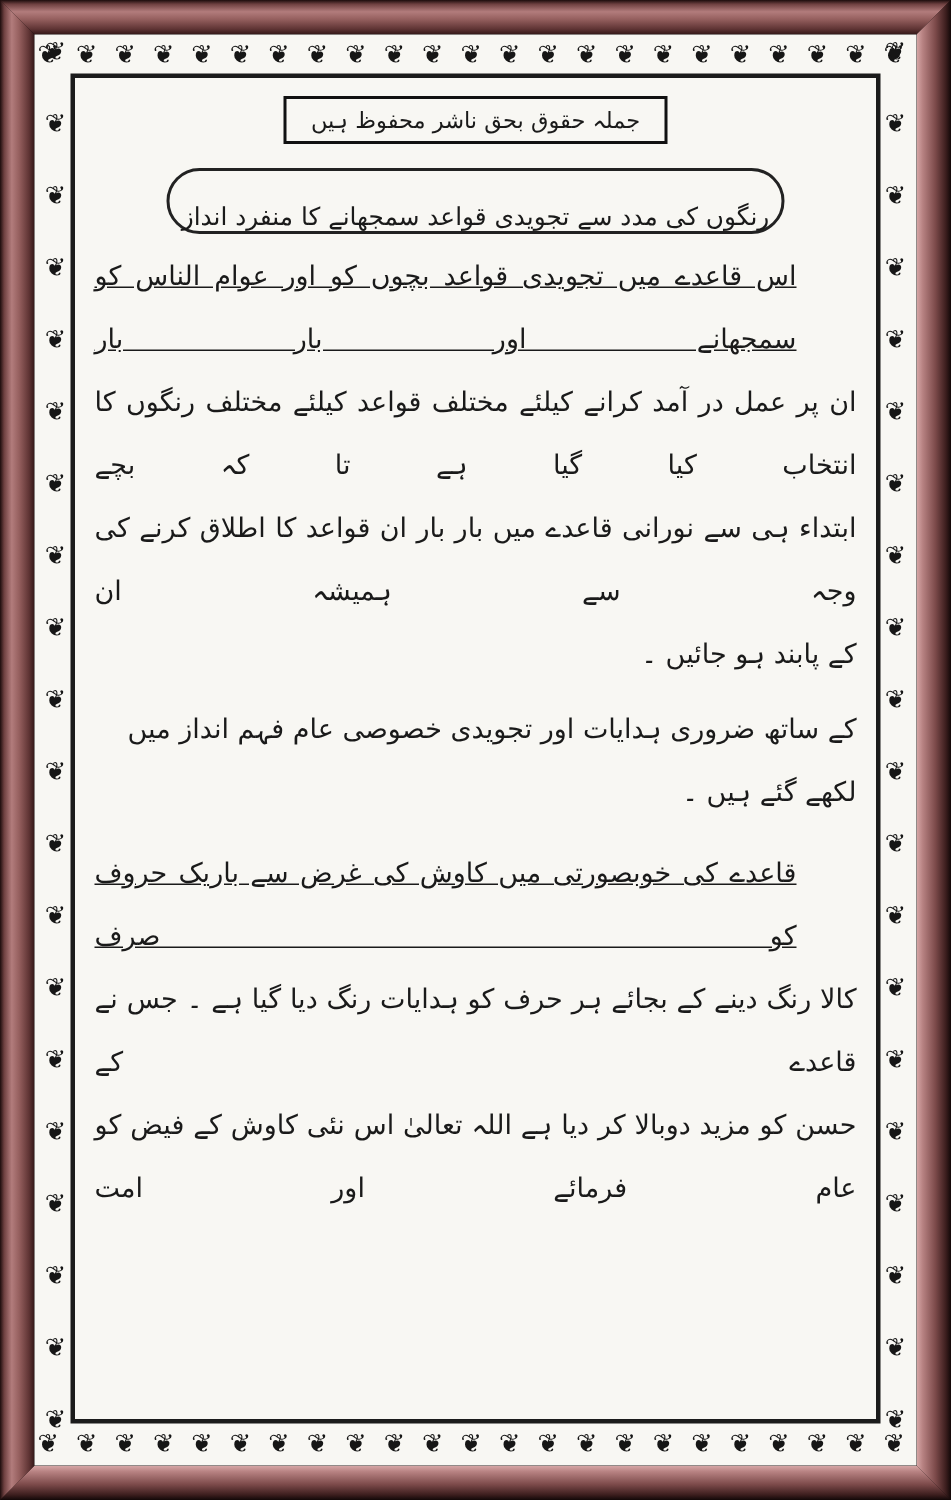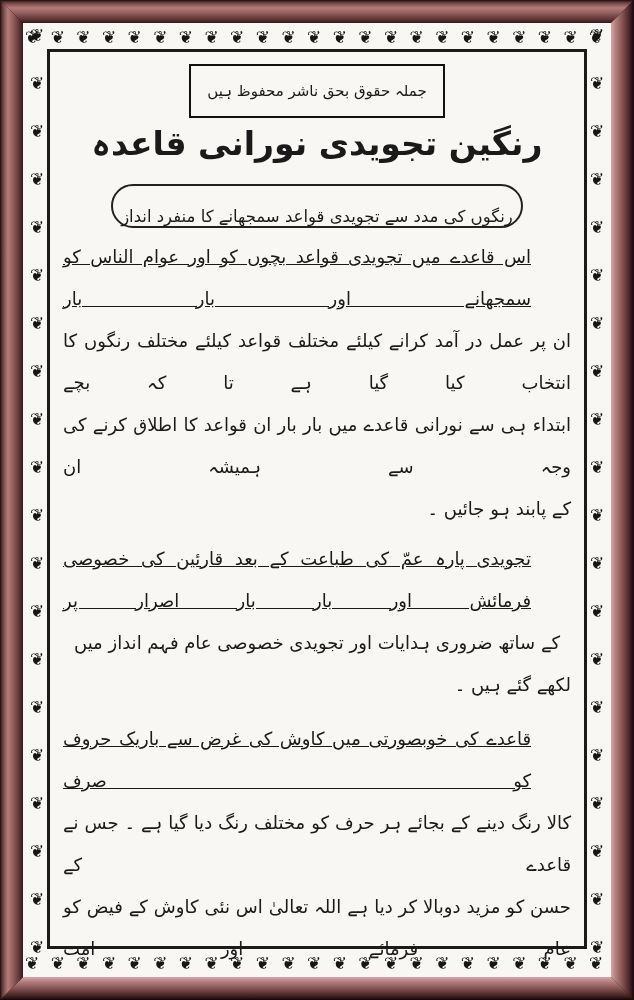--- a/index.html
+++ b/index.html
@@ -38,35 +38,35 @@
   .orn-v{top:2px;bottom:2px;width:22px;writing-mode:vertical-rl;text-orientation:upright;
          letter-spacing:4px;}
   .orn-left{left:3px;}
   .orn-right{right:3px;}
 
   
   .inner{position:absolute;inset:26px 24px 28px 24px;border:3px solid #1b1b1b;
          background:var(--paper);padding:12px 13px 0 13px;direction:rtl;z-index:4;}
 
   .copyright-box{margin:0 auto;width:max-content;max-width:90%;border:2px solid #111;
-        padding:16px 16px;font-size:15px;text-align:center;background:var(--paper);}
+        padding:5px 16px;font-size:15px;text-align:center;background:var(--paper);}
 
   .title{margin-top:3px;text-align:center;font-size:33px;font-weight:bold;
          line-height:1.42;letter-spacing:0;}
 
   .subtitle-pill{margin:16px auto 0 auto;width:412px;height:44px;border:2px solid #222;
          border-radius:999px;display:flex;align-items:flex-end;justify-content:center;
          font-size:16.5px;padding:0 14px;white-space:nowrap;}
 
   .body-copy{font-size:18px;line-height:42px;}
   .para{margin-top:8px;}
   .para.p3{margin-top:12px;}
   .line{text-align:justify;text-align-last:justify;text-justify:inter-word;}
   .line.indent{padding-right:40px;text-decoration:underline;}
-  .line.endline{text-align:center;text-align-last:right;}
+  .line.endline{text-align:right;text-align-last:right;}
 </style>
 </head>
 <body>
 
 <div class="stage">
 
   <div class="frame-strip frame-top"></div>
   <div class="frame-strip frame-bottom"></div>
   <div class="frame-strip frame-left"></div>
   <div class="frame-strip frame-right"></div>
@@ -77,43 +77,41 @@
     <div class="orn orn-h orn-bottom">❦ ❦ ❦ ❦ ❦ ❦ ❦ ❦ ❦ ❦ ❦ ❦ ❦ ❦ ❦ ❦ ❦ ❦ ❦ ❦ ❦ ❦ ❦ ❦ ❦ ❦ ❦ ❦ ❦ ❦ ❦ ❦ ❦ ❦ ❦ ❦ ❦ ❦ ❦ ❦ ❦ ❦ ❦ ❦ ❦ ❦ ❦ ❦ ❦ ❦ ❦ ❦ ❦ ❦ ❦ ❦ ❦ ❦ ❦ ❦ ❦ ❦ ❦ ❦ </div>
     <div class="orn orn-v orn-left">❦ ❦ ❦ ❦ ❦ ❦ ❦ ❦ ❦ ❦ ❦ ❦ ❦ ❦ ❦ ❦ ❦ ❦ ❦ ❦ ❦ ❦ ❦ ❦ ❦ ❦ ❦ ❦ ❦ ❦ ❦ ❦ ❦ ❦ ❦ ❦ ❦ ❦ ❦ ❦ ❦ ❦ ❦ ❦ ❦ ❦ ❦ ❦ ❦ ❦ ❦ ❦ ❦ ❦ ❦ ❦ ❦ ❦ ❦ ❦ ❦ ❦ ❦ ❦ </div>
     <div class="orn orn-v orn-right">❦ ❦ ❦ ❦ ❦ ❦ ❦ ❦ ❦ ❦ ❦ ❦ ❦ ❦ ❦ ❦ ❦ ❦ ❦ ❦ ❦ ❦ ❦ ❦ ❦ ❦ ❦ ❦ ❦ ❦ ❦ ❦ ❦ ❦ ❦ ❦ ❦ ❦ ❦ ❦ ❦ ❦ ❦ ❦ ❦ ❦ ❦ ❦ ❦ ❦ ❦ ❦ ❦ ❦ ❦ ❦ ❦ ❦ ❦ ❦ ❦ ❦ ❦ ❦ </div>
 
     <div class="inner">
 
       <div class="copyright-box">
         <span>جملہ حقوق بحق ناشر محفوظ ہیں</span>
       </div>
 
-      <div class="title">رنگین تجویدی نورانی قاعدہ</div>
 
       <div class="subtitle-pill">
         <span>رنگوں کی مدد سے تجویدی قواعد سمجھانے کا منفرد انداز</span>
       </div>
 
       <div class="body-copy">
 
         <div class="para p1">
           <div class="line indent">اس قاعدے میں تجویدی قواعد بچوں کو اور عوام الناس کو سمجھانے اور بار بار</div>
           <div class="line">ان پر عمل در آمد کرانے کیلئے مختلف قواعد کیلئے مختلف رنگوں کا انتخاب کیا گیا ہے تا کہ بچے</div>
           <div class="line">ابتداء ہی سے نورانی قاعدے میں بار بار ان قواعد کا اطلاق کرنے کی وجہ سے ہمیشہ ان</div>
           <div class="line endline">کے پابند ہو جائیں ۔</div>
         </div>
 
         <div class="para p2">
-          <div class="line indent">تجویدی پارہ عمّ کی طباعت کے بعد قارئین کی خصوصی فرمائش اور بار بار اصرار پر</div>
           <div class="line endline">کے ساتھ ضروری ہدایات اور تجویدی خصوصی عام فہم انداز میں لکھے گئے ہیں ۔</div>
         </div>
 
         <div class="para p3">
           <div class="line indent">قاعدے کی خوبصورتی میں کاوش کی غرض سے باریک حروف کو صرف</div>
-          <div class="line">کالا رنگ دینے کے بجائے ہر حرف کو مختلف رنگ دیا گیا ہے ۔ جس نے قاعدے کے</div>
+          <div class="line">کالا رنگ دینے کے بجائے ہر حرف کو ہدایات رنگ دیا گیا ہے ۔ جس نے قاعدے کے</div>
           <div class="line">حسن کو مزید دوبالا کر دیا ہے اللہ تعالیٰ اس نئی کاوش کے فیض کو عام فرمائے اور امت</div>
 
         </div>
 
       </div>
 
     </div>
   </div>
 </div>
 

